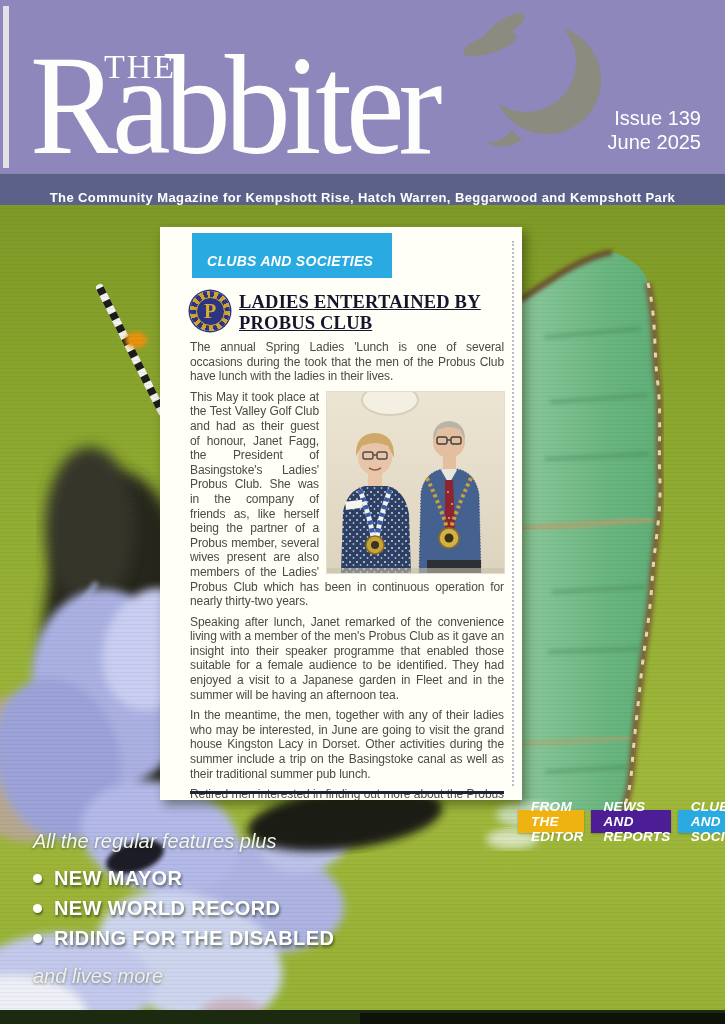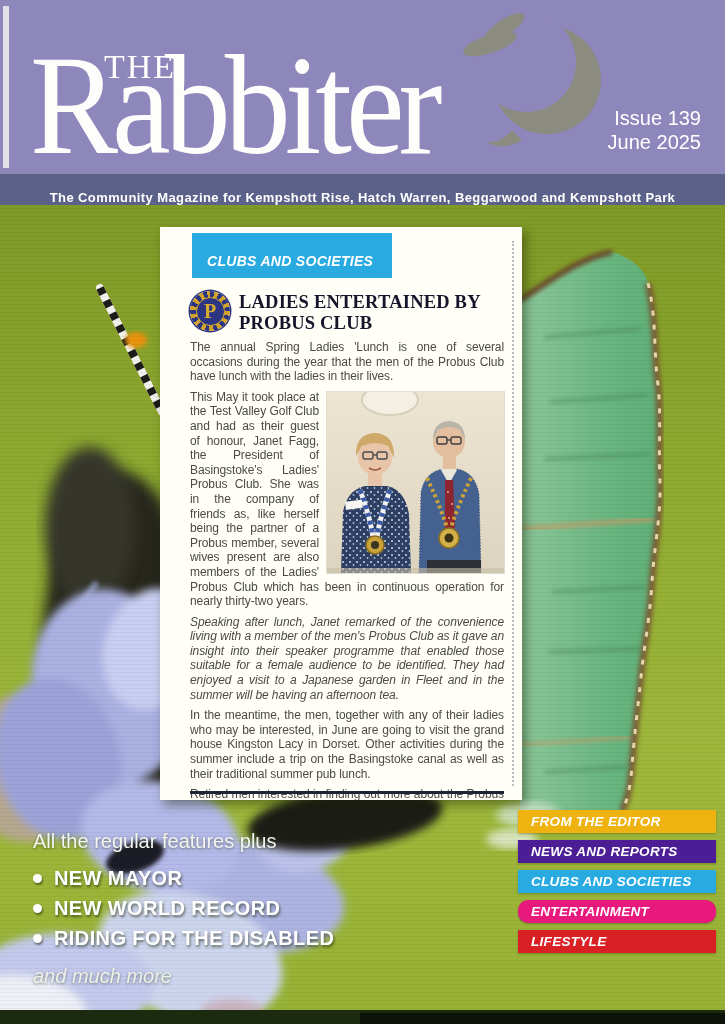--- a/index.html
+++ b/index.html
@@ -35,39 +35,39 @@
   .banner span{color:#fff;font-style:italic;font-weight:bold;font-size:14px;letter-spacing:.3px;padding-left:15px;padding-top:10px;}
   .card-content{position:absolute;left:30px;top:64px;width:314px;}
   .headrow{display:flex;align-items:flex-start;gap:9px;margin:0 0 6px 0;}
   .probus{flex:0 0 auto;width:40px;height:40px;border-radius:50%;
           background:repeating-conic-gradient(#2b3582 0deg 13deg,#d1a32a 13deg 26deg);
           display:flex;align-items:center;justify-content:center;box-shadow:0 0 0 1.5px #2b3582;}
   .probus-inner{width:27px;height:27px;border-radius:50%;background:#2b3582;border:1.5px solid #d9ab2e;
           color:#d9ab2e;font-family:"Liberation Serif",serif;font-size:20px;font-weight:bold;
           display:flex;align-items:center;justify-content:center;}
   .card h2{margin:1px 0 0 0;font-family:"Liberation Serif",serif;font-size:18.5px;line-height:21px;
-           color:#15152b;letter-spacing:.2px;}
+           color:#15152b;letter-spacing:.2px;text-decoration:underline;}
   .card p{margin:0 0 6px 0;font-size:12px;line-height:14.6px;letter-spacing:-.1px;color:#4b4a45;
           text-align:justify;}
   .photopara figure{float:right;width:177px;height:181px;margin:2px 0 4px 8px;padding:0;
           box-shadow:0 0 0 1px #e2ddcf;}
-  .clearer{clear:both;font-style:italic;}
+  .clearer{clear:both;}
 
   
   .features{position:absolute;left:33px;top:830px;z-index:2;color:#fff;}
-  .features .intro{font-size:20px;font-weight:400;color:#f3f5ef;text-shadow:0 1px 3px rgba(25,35,0,.5);margin:0 0 10px 0;}
+  .features .intro{font-size:20px;font-weight:400;color:#f3f5ef;text-shadow:0 1px 3px rgba(25,35,0,.5);margin:0 0 10px 0;font-style:italic;}
   .features ul{list-style:none;margin:0;padding:0;}
   .features li{display:flex;align-items:center;gap:12px;font-size:20px;font-weight:bold;letter-spacing:.4px;
                line-height:30px;text-shadow:1px 2px 3px rgba(20,30,0,.6);}
   .features li .dot{width:9px;height:9px;border-radius:50%;background:#fff;flex:0 0 auto;
                box-shadow:1px 2px 2px rgba(20,30,0,.5);}
   .features .outro{font-size:20px;font-style:italic;color:#eef1e8;text-shadow:0 1px 3px rgba(25,35,0,.5);margin:12px 0 0 0;}
 
   
-  .tabs{position:absolute;right:9px;top:810px;width:198px;display:flex;flex-direction:column;gap:7px;z-index:3;}
+  .tabs{position:absolute;right:9px;top:810px;width:198px;display:flex;flex-direction:row;gap:7px;z-index:3;}
   .tab{height:23px;display:flex;align-items:center;box-shadow:0 1px 2px rgba(20,30,0,.3);}
   .tab span{color:#fff;font-size:13.5px;font-weight:bold;font-style:italic;letter-spacing:.3px;padding-left:13px;}
 </style>
 </head>
 <body>
 
 <div class="page">
 
   <svg class="bg" viewBox="0 0 725 827" preserveAspectRatio="none">
     <defs>
@@ -197,21 +197,21 @@
     <div class="card-content">
       <div class="headrow">
         <div class="probus">
           <div class="probus-inner">P</div>
         </div>
         <h2>
           <span>LADIES ENTERTAINED BY</span><br>
           <span>PROBUS CLUB</span>
         </h2>
       </div>
-      <p>The annual Spring Ladies 'Lunch is one of several occasions during the year that the men of the Probus Club have lunch with the ladies in their lives.</p>
+      <p>The annual Spring Ladies 'Lunch is one of several occasions during the took that the men of the Probus Club have lunch with the ladies in their lives.</p>
       <div class="photopara">
         <figure>
           <svg viewBox="0 0 177 181" width="177" height="181">
             <defs>
               <linearGradient id="wall" x1="0" y1="0" x2="0" y2="1">
                 <stop offset="0" stop-color="#ece5d2"></stop>
                   <stop offset="1" stop-color="#ddd4bf"></stop>
               </linearGradient>
               <pattern id="floral" width="7" height="7" patternUnits="userSpaceOnUse">
                 <rect width="7" height="7" fill="#2e3f63"></rect>
@@ -290,21 +290,21 @@
         </li>
       <li>
           <span class="dot"></span>
           <span>NEW WORLD RECORD</span>
         </li>
       <li>
           <span class="dot"></span>
           <span>RIDING FOR THE DISABLED</span>
         </li>
     </ul>
-    <p class="outro">and much more</p>
+    <p class="outro">and lives more</p>
   </div>
 
   <nav class="tabs">
     <div class="tab" style="background-color: rgb(238, 178, 17);">
         <span>FROM THE EDITOR</span>
       </div>
     <div class="tab" style="background-color: #4c1d95;">
         <span>NEWS AND REPORTS</span>
       </div>
     <div class="tab" style="background-color: rgb(41, 171, 226);">

